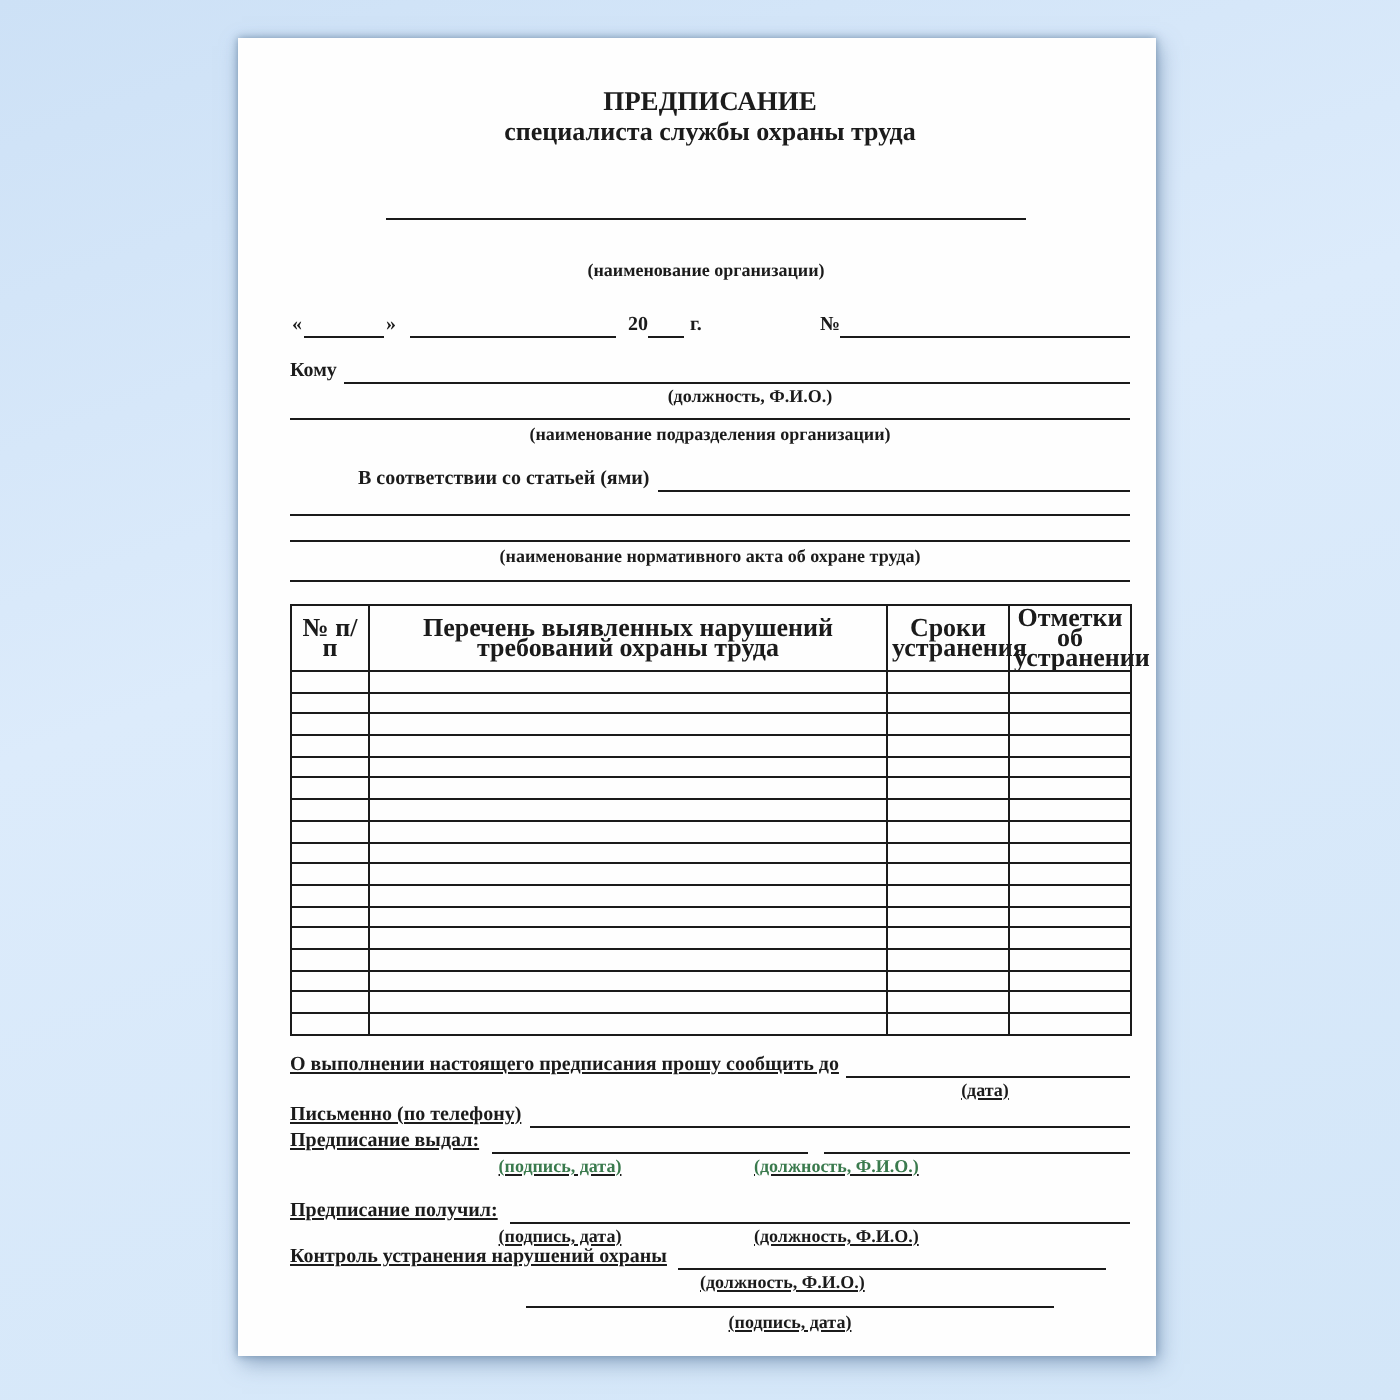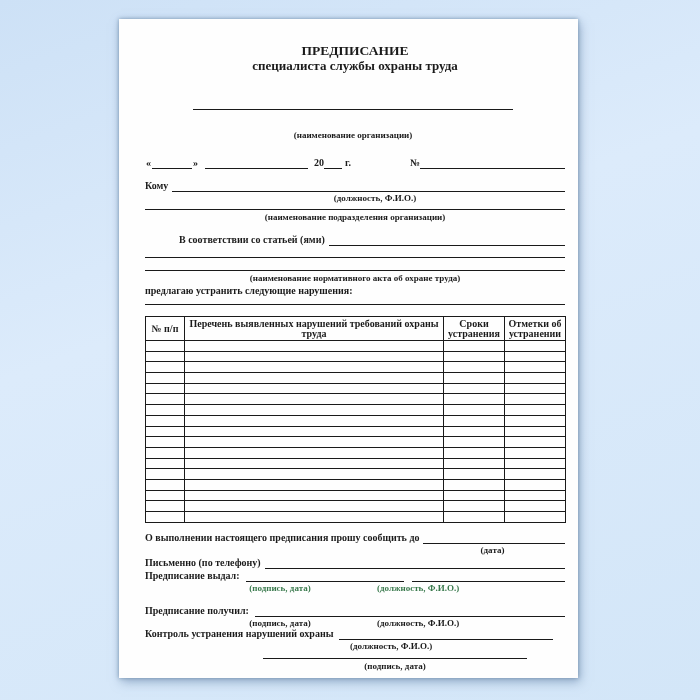--- a/index.html
+++ b/index.html
@@ -58,27 +58,27 @@
   .full-line-c { margin-top: 7px; height: 1px; background: #1a1a1a; }
 
   table.viol {
     margin-top: 11px;
     border-collapse: collapse;
     width: 420px;
     table-layout: fixed;
   }
   table.viol th, table.viol td { border: 1px solid #1a1a1a; }
   table.viol th {
-    font-size: 10px; line-height: 10px; font-weight: bold;
+    font-size: 13px; line-height: 10px; font-weight: bold;
     text-align: center; vertical-align: middle; padding: 1px 2px;
     height: 24px;
   }
   table.viol td { height: 10.7px; }
 
-  .footer { margin-top: 9px; }
+  .footer { margin-top: 9px; text-decoration: underline; }
   .report-row .lbl { padding-right: 4px; white-space: nowrap; }
   .date-cap { margin-left: 275px; width: 145px; margin-top: 1px; }
   .written-row { margin-top: 2px; }
   .written-row .lbl { padding-right: 4px; }
   .issued-row { margin-top: 1px; }
   .issued-row .lbl, .received-row .lbl, .control-row .lbl { padding-right: 6px; white-space: nowrap; }
   .issued-row .seg1 { width: 158px; }
   .issued-row .gap { width: 8px; }
   .caps-row { display: flex; margin-top: 1px; }
   .caps-row .c1 { margin-left: 55px; width: 160px; text-align: center; }
@@ -125,21 +125,20 @@
     <div class="cap division-cap">(наименование подразделения организации)</div>
 
     <div class="row article-row">
       <span class="lbl">В соответствии со статьей (ями)</span>
       <span class="fill"></span>
     </div>
     <div class="full-line-a"></div>
     <div class="full-line-b"></div>
     <div class="cap act-cap">(наименование нормативного акта об охране труда)</div>
 
-    <div class="propose">предлагаю устранить следующие нарушения:</div>
     <div class="full-line-c"></div>
 
     <table class="viol">
       <colgroup>
         <col style="width:39px">
           <col style="width:259px">
           <col style="width:61px">
           <col style="width:61px">
       </colgroup>
       <thead>

